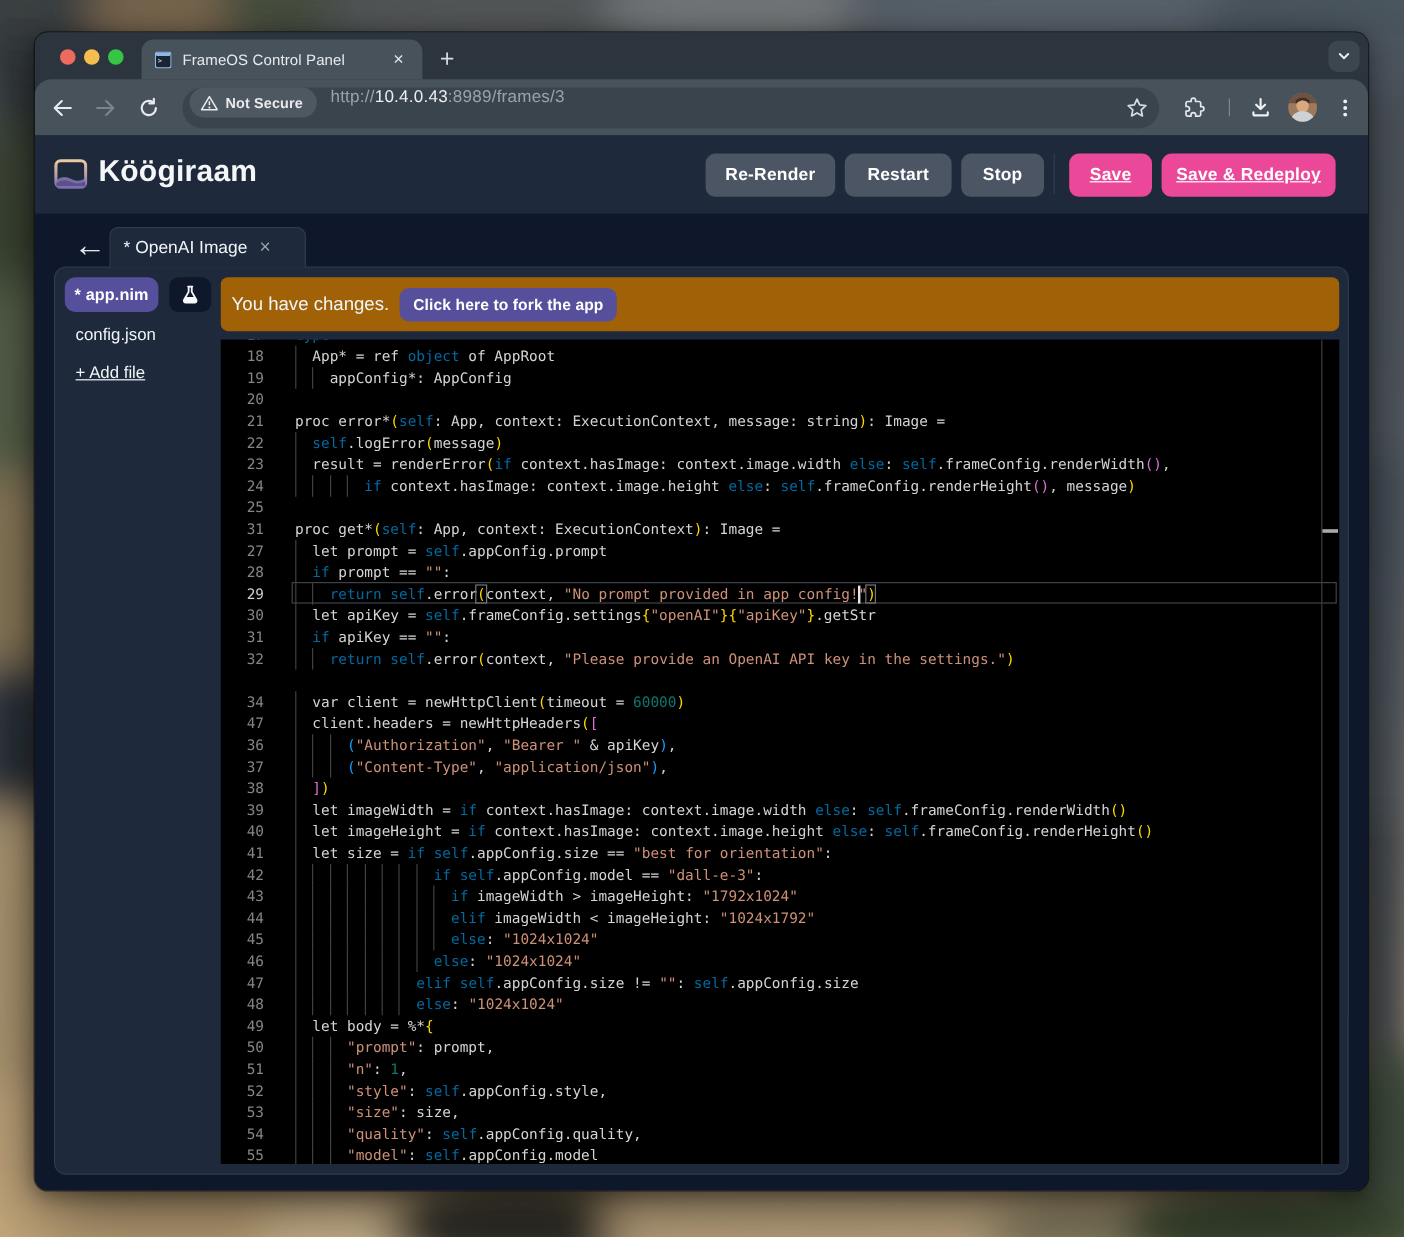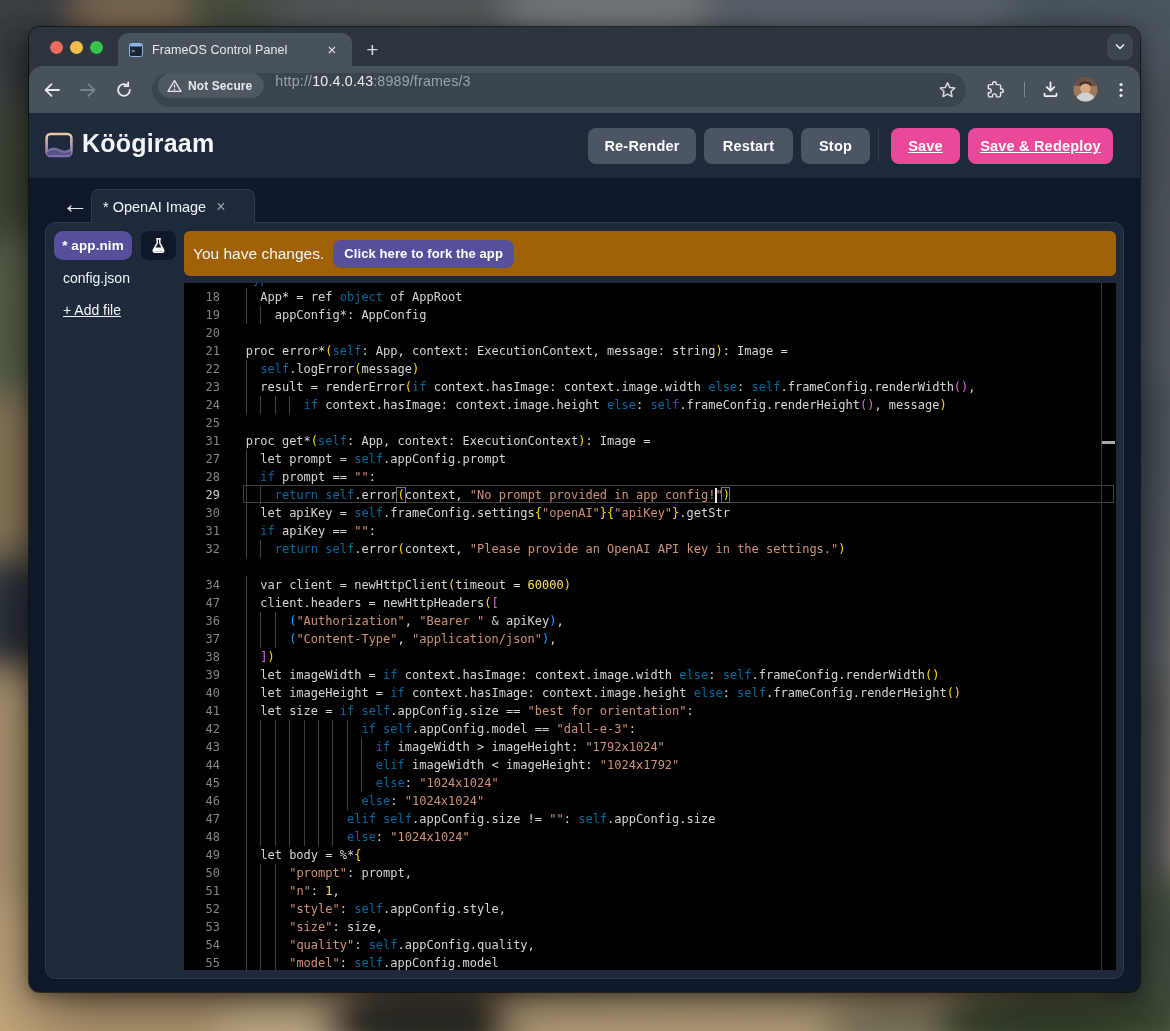--- a/index.html
+++ b/index.html
@@ -76,21 +76,21 @@
     display:flex; align-items:center; padding:0 11px; margin-left:9px; letter-spacing:.1px; }
 
   
   .editor { position:absolute; left:138px; top:60px; width:932px; height:687px; background:#000; overflow:hidden;
     font-family:"DejaVu Sans Mono", monospace; font-size:12px; }
   .codeline { position:absolute; left:0; width:100%; height:18px; line-height:18px; white-space:pre; }
   .lnum { position:absolute; left:0; top:0; width:36px; text-align:right; color:#858585; }
   .lnum.active { color:#cccccc; }
   .ltext { position:absolute; left:61.8px; top:0; }
   .iguide { position:absolute; top:0; width:1px; height:18px; background:#404040; }
-  .tk-d { color:#d4d4d4; } .tk-k { color:#0369a1; } .tk-s { color:#ce9178; } .tk-n { color:#fde047; }
+  .tk-d { color:#d4d4d4; } .tk-k { color:#0369a1; } .tk-s { color:#ce9178; } .tk-n { color:#0f766e; }
   .tk-b1 { color:#ffd700; } .tk-b2 { color:#da70d6; } .tk-b3 { color:#179fff; }
   .curlinebox { position:absolute; left:58.8px; width:871.6px; height:18px; border:1px solid #3e434a; }
   .ruler-line { position:absolute; left:917px; top:0; width:1px; height:100%; background:#3c3c3c; }
   .ruler-marker { position:absolute; left:918px; width:13px; height:2.5px; background:#a9a9a9; }
   .cursor { position:absolute; width:1.6px; height:15px; background:#e6e6e6; }
   .bracketbox { position:absolute; width:9.2px; height:16px; border:1px solid #767676; }
 
   svg { display:block; }
 </style>
 </head>

